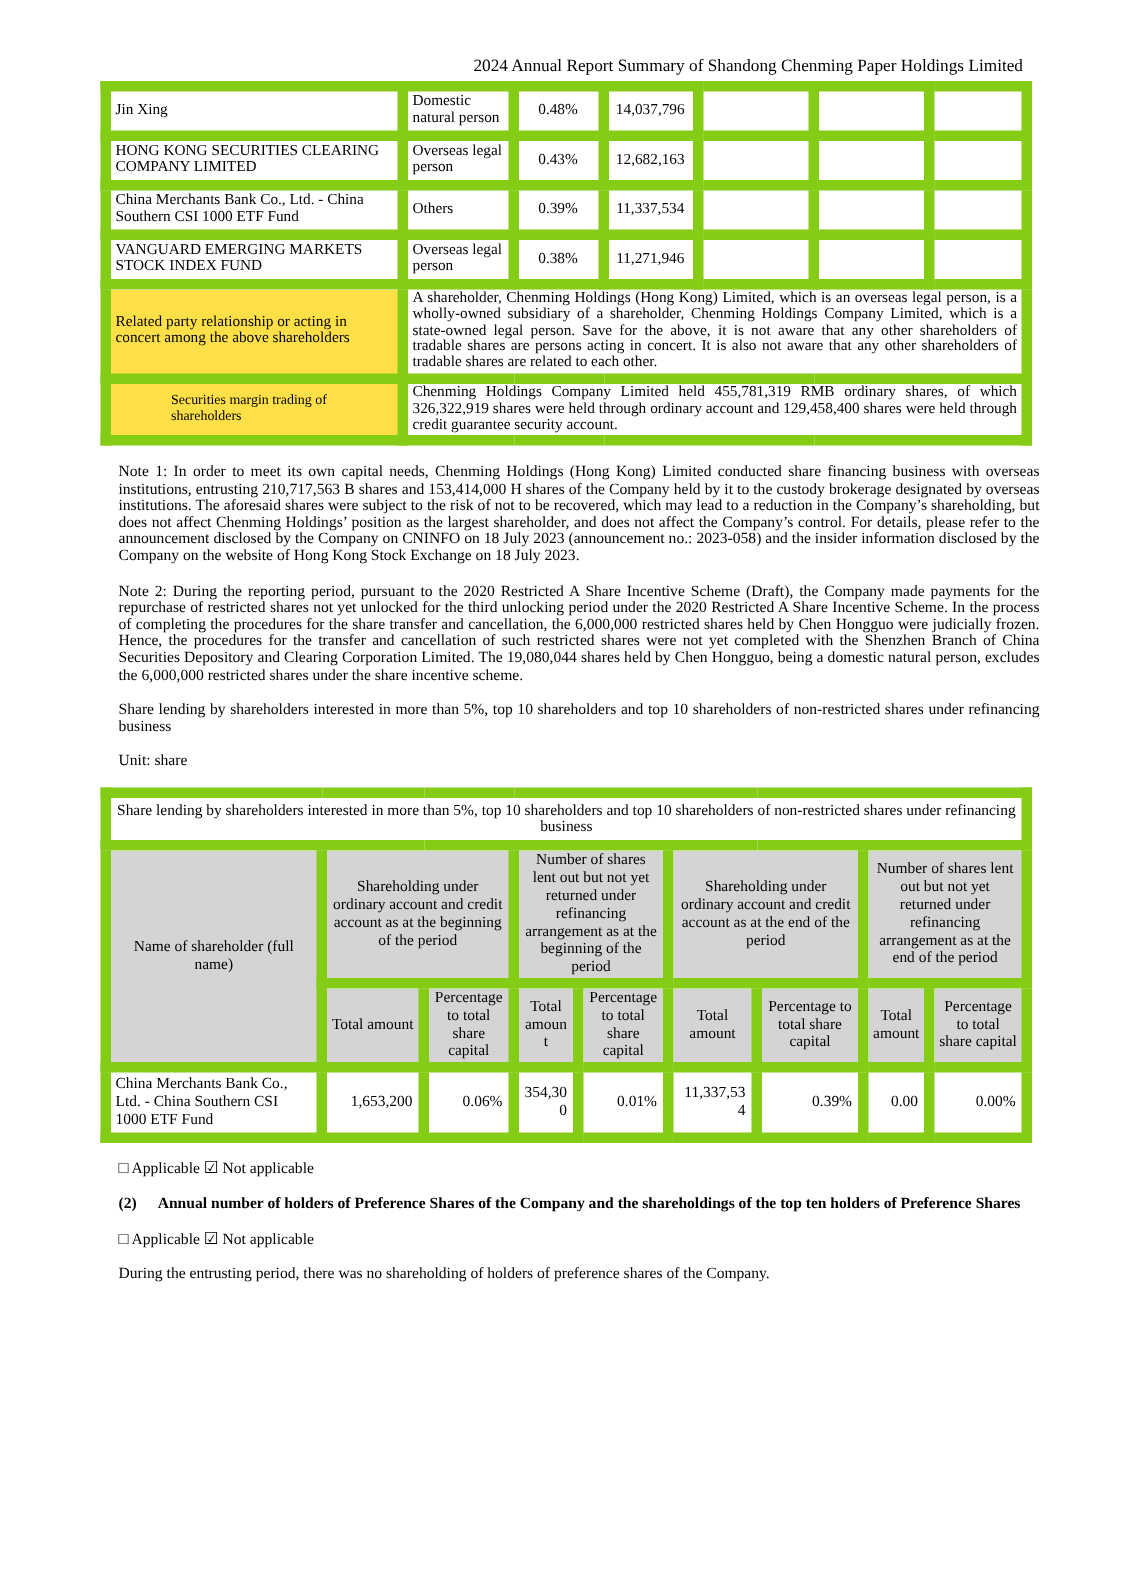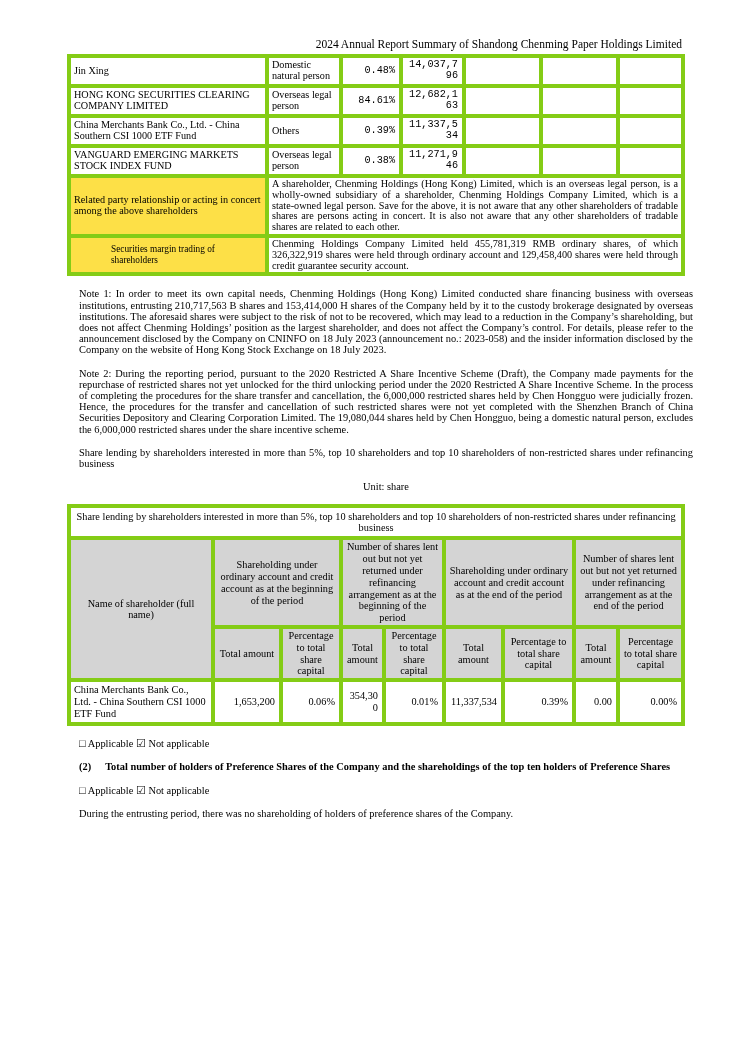--- a/index.html
+++ b/index.html
@@ -2,31 +2,31 @@
 <html><head>
 <meta charset="utf-8">
 <style>
   html,body{margin:0;padding:0;background:#fff;}
   .page{position:relative;width:750px;height:920px;background:#ffffff;
         font-family:"Liberation Serif","DejaVu Serif",serif;color:#000;box-sizing:border-box;
         padding-top:37px;}
   .content{margin-left:67px;width:615px;}
   .doc-title{font-size:11.5px;line-height:14px;text-align:right;margin:0 0 3px 0;}
   table{border-collapse:collapse;table-layout:fixed;width:614px;}
-  td{border:4px solid #84cc16;font-size:10.2px;line-height:10.8px;padding:1px 3px;
+  td{border:7px solid #84cc16;font-size:10.2px;line-height:10.8px;padding:1px 3px;
      vertical-align:middle;overflow:hidden;word-wrap:break-word;}
   .t1 .name-cell{text-align:left;}
-  .t1 .r{text-align:right;padding-right:4px;font-family:Liberation Mono, monospace;}
+  .t1 .r{text-align:center;padding-right:4px;}
   .t1 tr.shr td{height:24px;}
   .gray{background:#fde047;}
   .small-label{font-size:9.3px;padding-left:40px;}
   .just{text-align:justify;}
   p{margin:12px;font-size:10.4px;line-height:11.2px;}
   .body-text{width:614px;}
-  .right{text-align:center;}
+  .right{text-align:left;}
   .cbx{font-size:11px;line-height:11.2px;}
   .bold{font-weight:bold;}
   .hnum{margin-right:14px;font-weight:bold;}
   .t2 td{line-height:11.8px;font-size:10.3px;}
   .t2 .cap{height:26px;text-align:center;background:#fff;}
   .t2 .hdr td{background:#d4d4d4;text-align:center;}
   .t2 .ghead td{height:82px;}
   .t2 .sub td{height:36px;}
   .t2 .data td{height:38px;}
   .t2 .data .r{text-align:right;padding-right:4px;}
@@ -58,21 +58,21 @@
           <td>Domestic natural person</td>
           <td class="r">0.48%</td>
           <td class="r">14,037,796</td>
           <td></td>
           <td></td>
           <td></td>
         </tr>
         <tr class="shr">
           <td class="name-cell">HONG KONG SECURITIES CLEARING COMPANY LIMITED</td>
           <td>Overseas legal person</td>
-          <td class="r">84.61%</td>
+          <td class="r">0.43%</td>
           <td class="r">12,682,163</td>
           <td></td>
           <td></td>
           <td></td>
         </tr>
         <tr class="shr">
           <td class="name-cell">China Merchants Bank Co., Ltd. - China Southern CSI 1000 ETF Fund</td>
           <td>Others</td>
           <td class="r">0.39%</td>
           <td class="r">11,337,534</td>
@@ -146,20 +146,20 @@
           <td class="r">0.01%</td>
           <td class="r">11,337,534</td>
           <td class="r">0.39%</td>
           <td class="r">0.00</td>
           <td class="r">0.00%</td>
         </tr>
       </tbody>
     </table>
 
     <p class="body-text"><span class="cbx">□</span> <span>Applicable</span> <span class="cbx">☑</span> <span>Not applicable</span></p>
-    <p class="bold body-text"><span class="hnum">(2)</span><span>Total number of holders of Preference Shares of the Company and the shareholdings of the top ten holders of Preference Shares</span></p>
+    <p class="bold body-text"><span class="hnum">(2)</span><span>Annual number of holders of Preference Shares of the Company and the shareholdings of the top ten holders of Preference Shares</span></p>
     <p class="body-text"><span class="cbx">□</span> <span>Applicable</span> <span class="cbx">☑</span> <span>Not applicable</span></p>
     <p class="body-text">During the entrusting period, there was no shareholding of holders of preference shares of the Company.</p>
 
   </div>
 
   <div class="pagenum">4</div>
 </div>
 
 </body></html>

